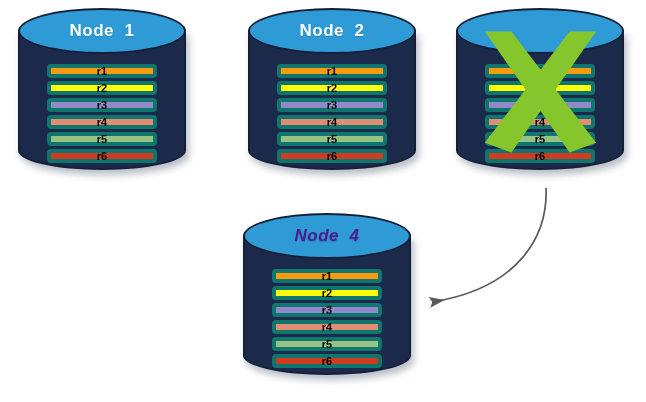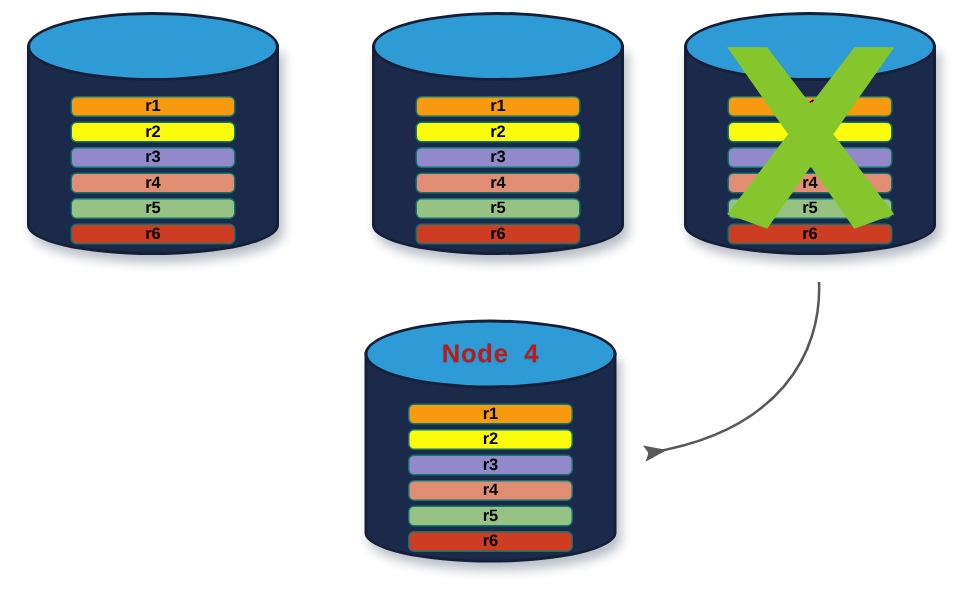--- a/index.html
+++ b/index.html
@@ -74,21 +74,21 @@
     left: 0;
     top: 0;
     width: 100%;
     height: 100%;
   }
 
   .row-bar {
     position: absolute;
     height: 14px;
     box-sizing: border-box;
-    border: 1px solid #0f766e;
+    border: 4px solid #0f766e;
     border-radius: 4px;
     display: flex;
     align-items: center;
     justify-content: center;
     font-size: 11px;
     font-weight: bold;
     color: #000000;
     line-height: 1;
   }
 
@@ -130,20 +130,21 @@
             <span>r4</span>
           </div>
           <div class="row-bar" style="left: 29px; width: 110px; top: 124px; background: rgb(150, 195, 131);">
             <span>r5</span>
           </div>
           <div class="row-bar" style="left: 29px; width: 110px; top: 141px; background: rgb(206, 60, 34);">
             <span>r6</span>
           </div>
         </div>
         <div class="cyl-top" style="background: rgb(46, 155, 214); border-color: rgb(21, 32, 56);"></div>
+        <div class="node-title" style="color: rgb(255, 255, 255);">Node  1</div>
       </div>
       <div class="node" style="left: 248px; top: 8px; width: 168px; height: 162px;">
         <div class="cyl-body" style="height: 140px; background: rgb(27, 42, 74); border-color: rgb(21, 32, 56);"></div>
         <div class="rows">
           <div class="row-bar" style="left: 29px; width: 110px; top: 56px; background: rgb(247, 154, 16);">
             <span>r1</span>
           </div>
           <div class="row-bar" style="left: 29px; width: 110px; top: 73px; background: rgb(251, 251, 11);">
             <span>r2</span>
           </div>
@@ -154,20 +155,21 @@
             <span>r4</span>
           </div>
           <div class="row-bar" style="left: 29px; width: 110px; top: 124px; background: rgb(150, 195, 131);">
             <span>r5</span>
           </div>
           <div class="row-bar" style="left: 29px; width: 110px; top: 141px; background: rgb(206, 60, 34);">
             <span>r6</span>
           </div>
         </div>
         <div class="cyl-top" style="background: rgb(46, 155, 214); border-color: rgb(21, 32, 56);"></div>
+        <div class="node-title" style="color: rgb(255, 255, 255);">Node  2</div>
       </div>
       <div class="node" style="left: 456px; top: 8px; width: 168px; height: 162px;">
         <div class="cyl-body" style="height: 140px; background: rgb(27, 42, 74); border-color: rgb(21, 32, 56);"></div>
         <div class="rows">
           <div class="row-bar" style="left: 29px; width: 110px; top: 56px; background: rgb(247, 154, 16);">
             <span>r1</span>
           </div>
           <div class="row-bar" style="left: 29px; width: 110px; top: 73px; background: rgb(251, 251, 11);">
             <span>r2</span>
           </div>
@@ -208,21 +210,21 @@
             <span>r4</span>
           </div>
           <div class="row-bar" style="left: 29px; width: 110px; top: 124px; background: rgb(150, 195, 131);">
             <span>r5</span>
           </div>
           <div class="row-bar" style="left: 29px; width: 110px; top: 141px; background: rgb(206, 60, 34);">
             <span>r6</span>
           </div>
         </div>
         <div class="cyl-top" style="background: rgb(46, 155, 214); border-color: rgb(21, 32, 56);"></div>
-        <div class="node-title" style="color: #b91c1c;">Node  4</div>
+        <div class="node-title" style="color: #4c1d95; font-style: italic;">Node  4</div>
       </div>
     </div>
 
   <svg class="arrow-layer" viewBox="0 0 646 402" width="646" height="402">
     <defs>
       <marker id="arrowhead" markerWidth="9" markerHeight="9" refX="7.5" refY="3.2" orient="auto" markerUnits="strokeWidth">
         <path d="M0,3.2 L9,0 L7.3,3.2 L9,6.4 Z" fill="#595959"></path>
       </marker>
     </defs>
     <path id="arrow-path" d="M 546 188 C 548 235 520 288 432 302" fill="none" stroke="#595959" stroke-width="1.7" marker-end="url(#arrowhead)"></path>

